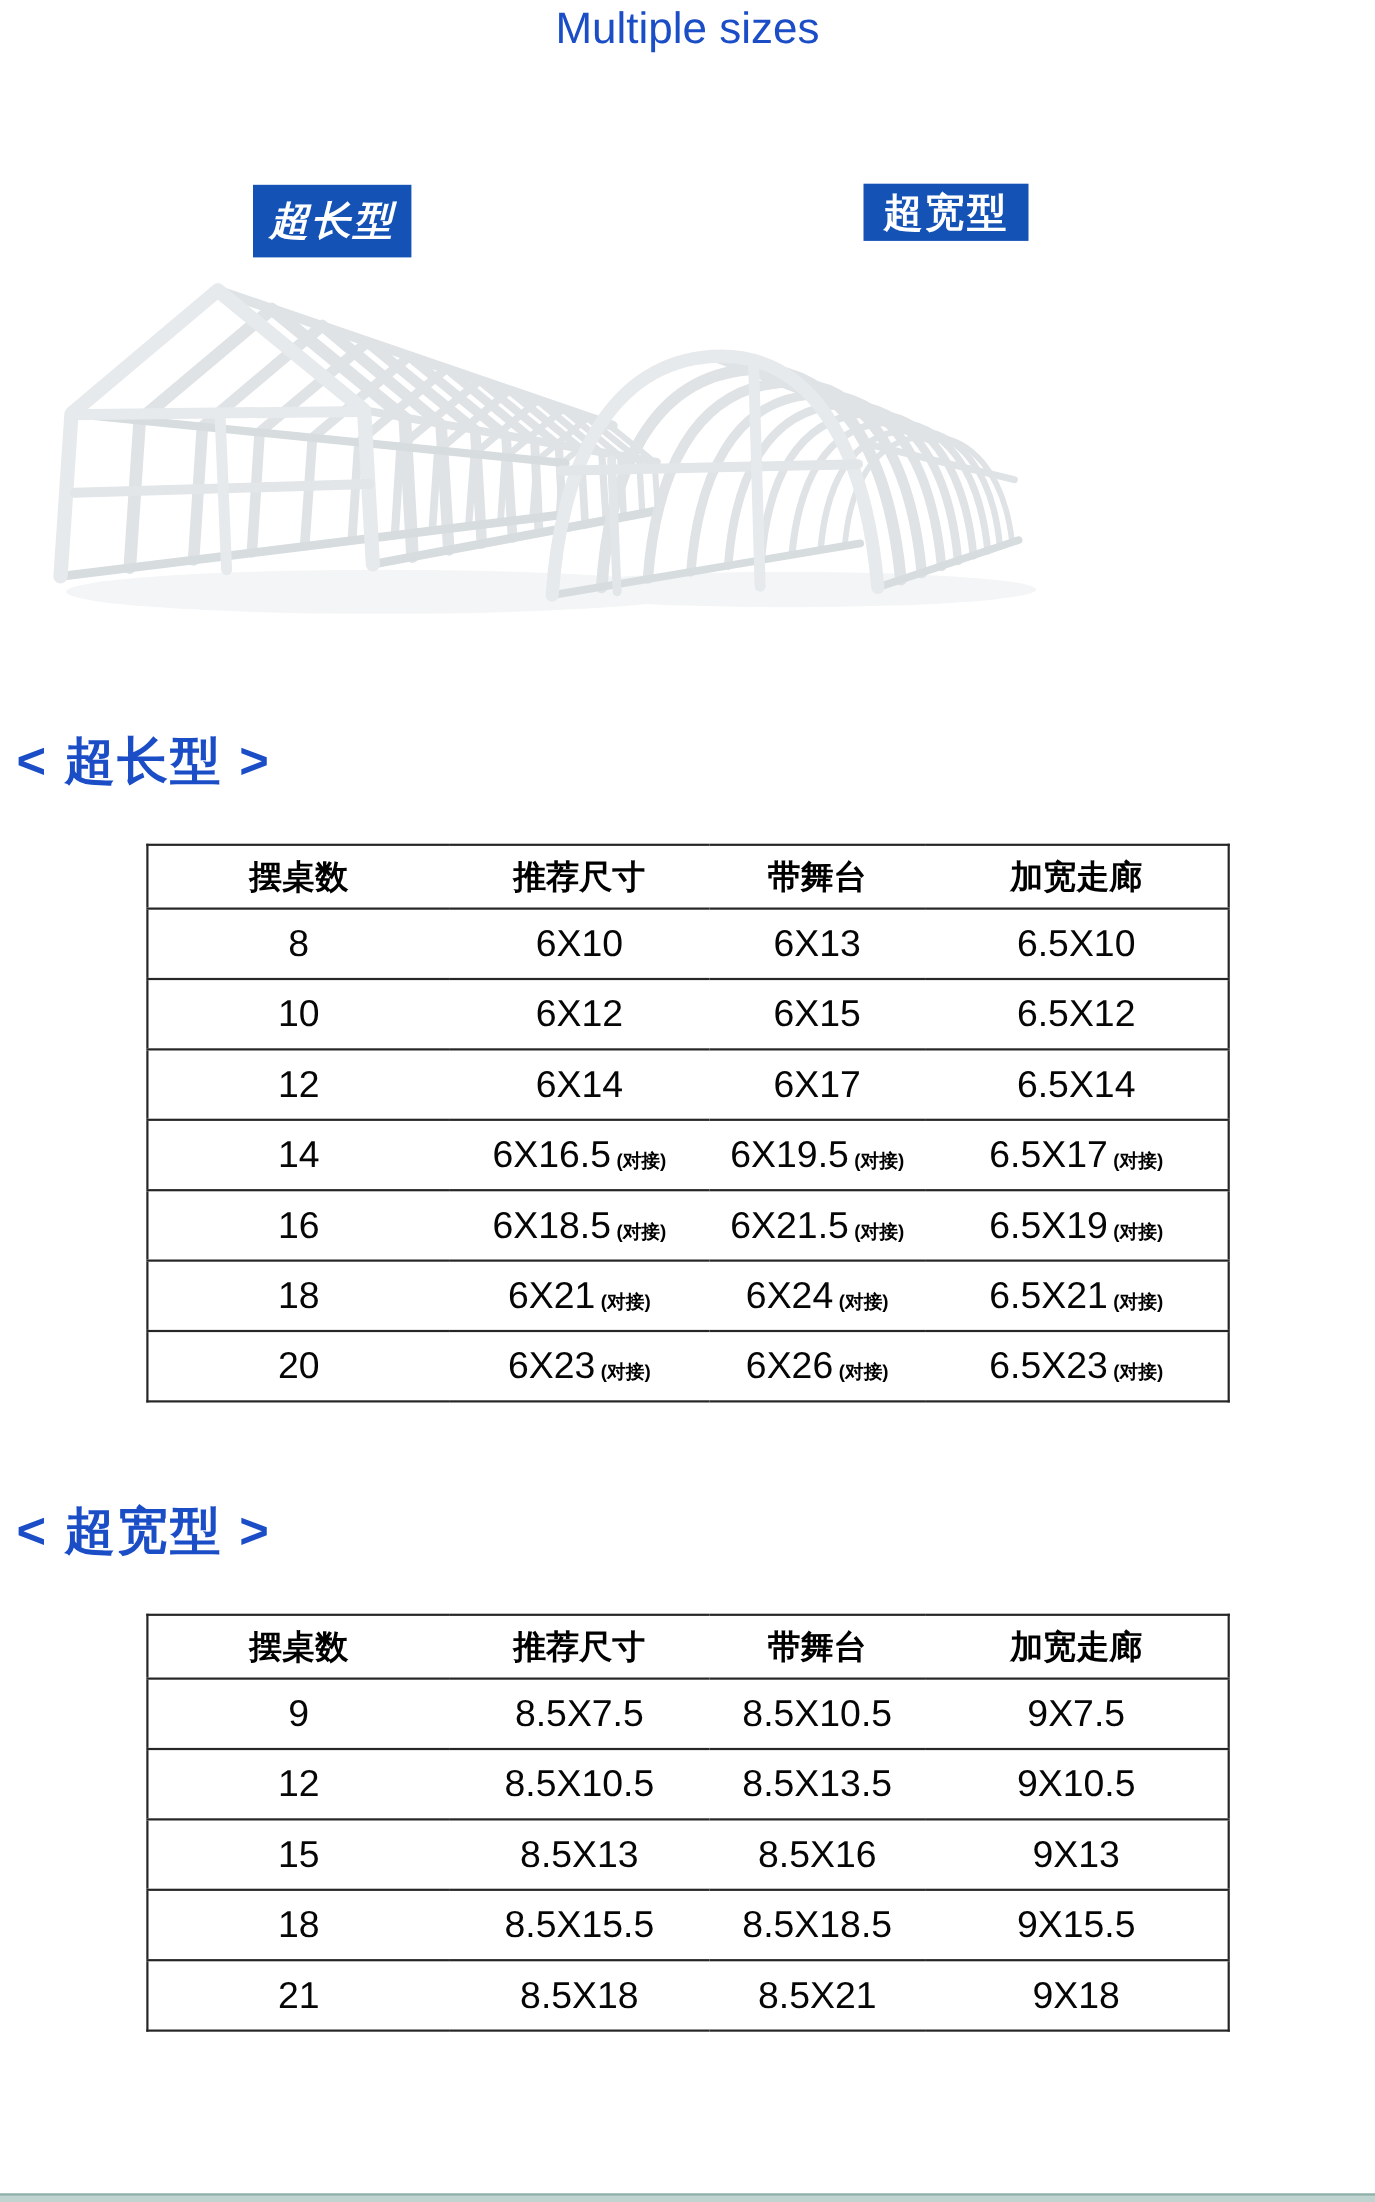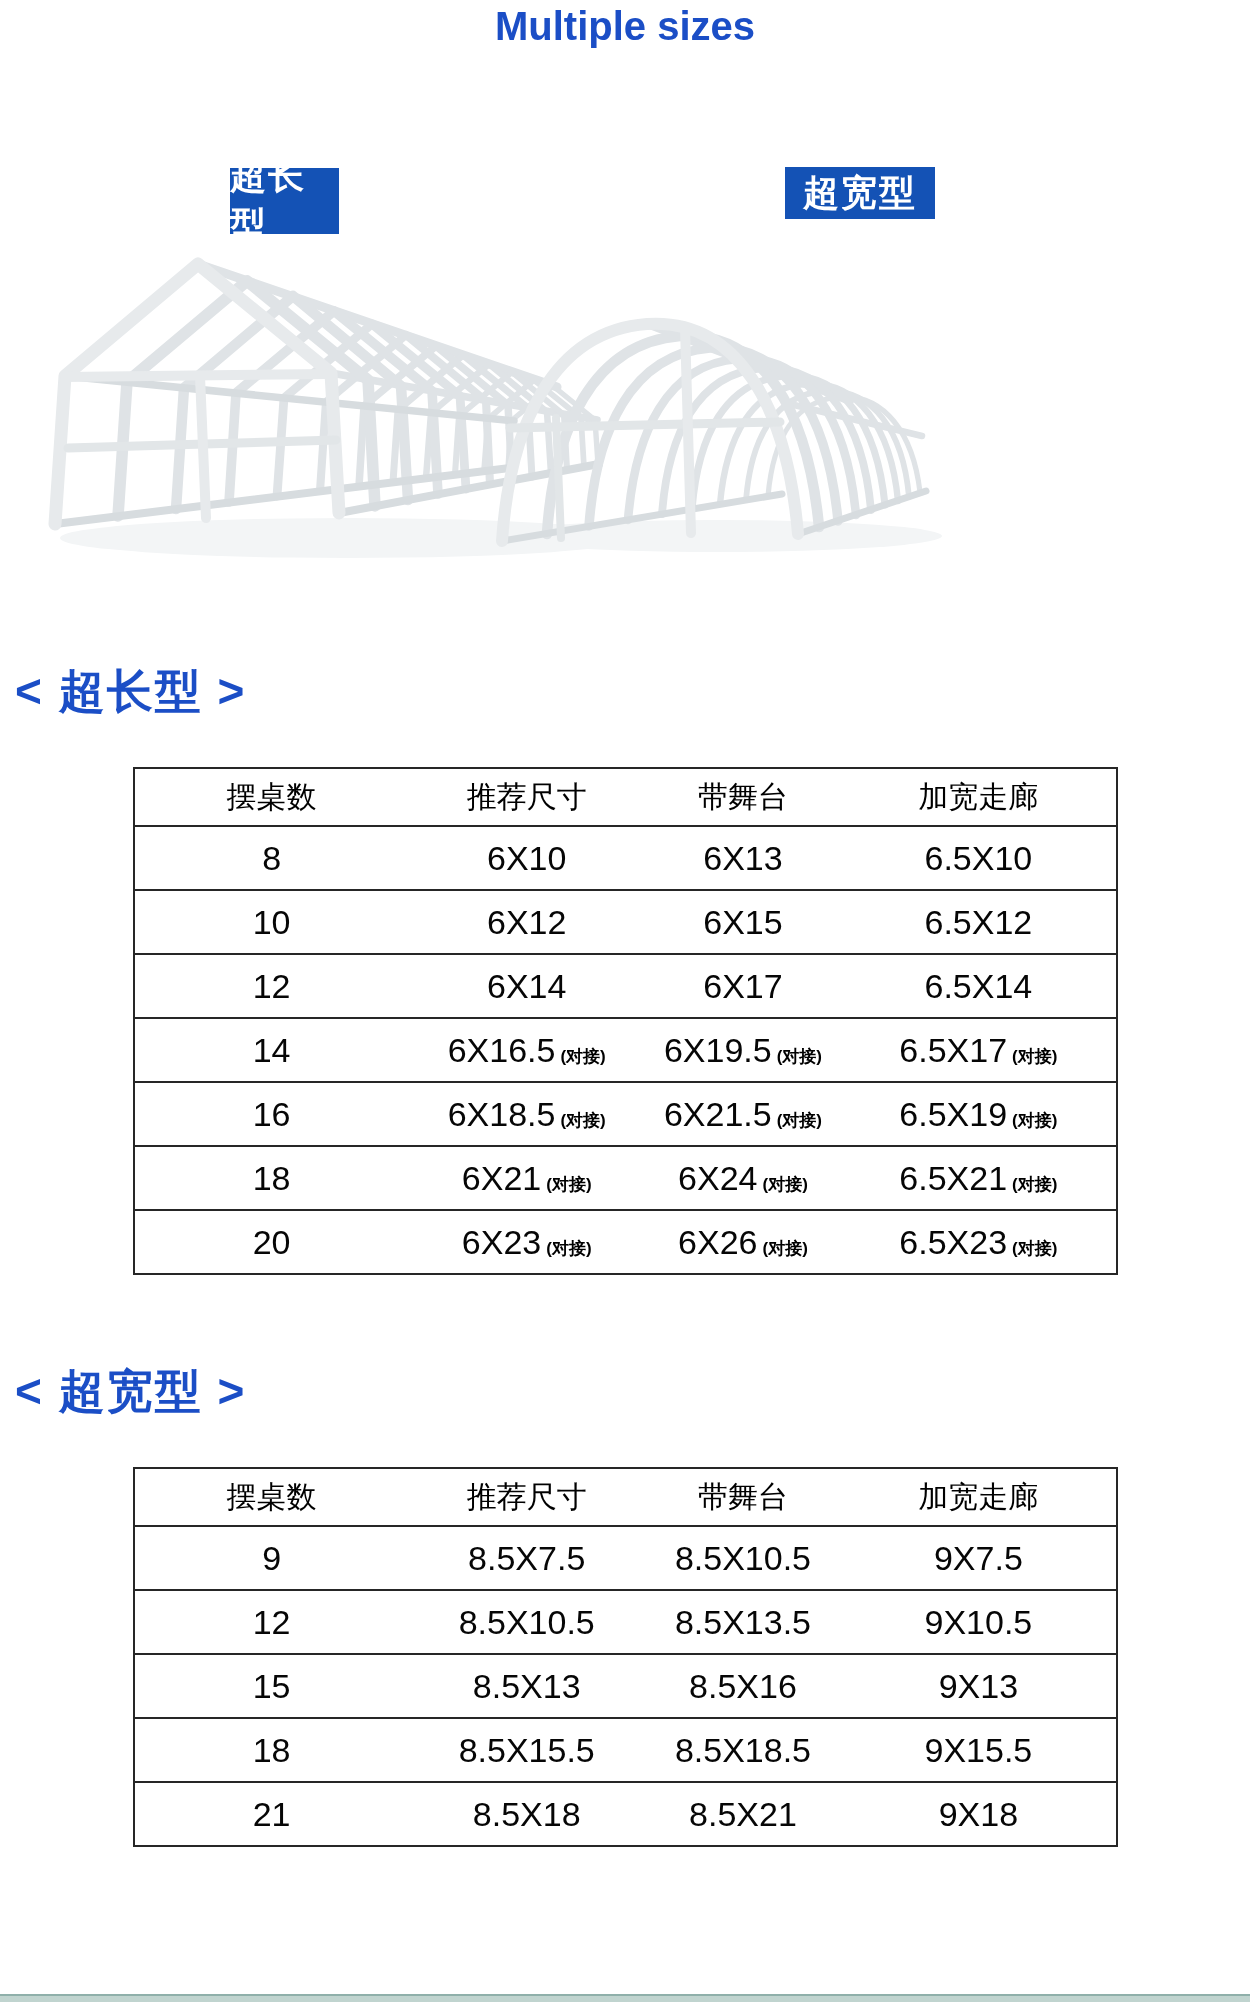--- a/index.html
+++ b/index.html
@@ -28,36 +28,36 @@
     line-height: 1.12;
     font-weight: bold;
     color: var(--accent-blue);
     letter-spacing: 4px;
   }
   .subtitle {
     margin-top: 2px;
     text-align: center;
     font-size: 40px;
     line-height: 1.2;
-    font-weight: 700;
+    font-weight: 400;
     color: var(--accent-blue);
   }
   .hero { position: relative; height: 596px; }
   .tag {
     position: absolute;
     background: var(--label-bg);
     color: #ffffff;
     font-size: 36px;
     font-weight: 600;
     display: flex;
     align-items: center;
     justify-content: center;
     letter-spacing: 2px;
   }
-  .tag-long { left: 230px; top: 118px; width: 109px; height: 66px; }
+  .tag-long { left: 230px; top: 118px; width: 144px; height: 66px; font-style: italic; }
   .tag-wide { left: 785px; top: 117px; width: 150px; height: 52px; }
   .frame-svg { position: absolute; }
   .svg-long { left: 48px;  top: 176px; }
   .svg-wide { left: 482px; top: 236px; }
   .section-heading {
     margin: 15px;
     text-align: left;
     font-size: 46px;
     font-weight: bold;
     color: var(--accent-blue);
@@ -67,21 +67,21 @@
   .size-table {
     width: 985px;
     margin: 44px auto 0 auto;
     border-collapse: collapse;
     border: 2px solid var(--table-line);
     table-layout: fixed;
   }
   .size-table th {
     height: 58px;
     font-size: 30px;
-    font-weight: normal;
+    font-weight: bold;
     color: #000000;
     text-align: center;
     vertical-align: middle;
   }
   .size-table td {
     height: 64px;
     font-size: 34px;
     font-weight: 400;
     color: #060606;
     text-align: center;

